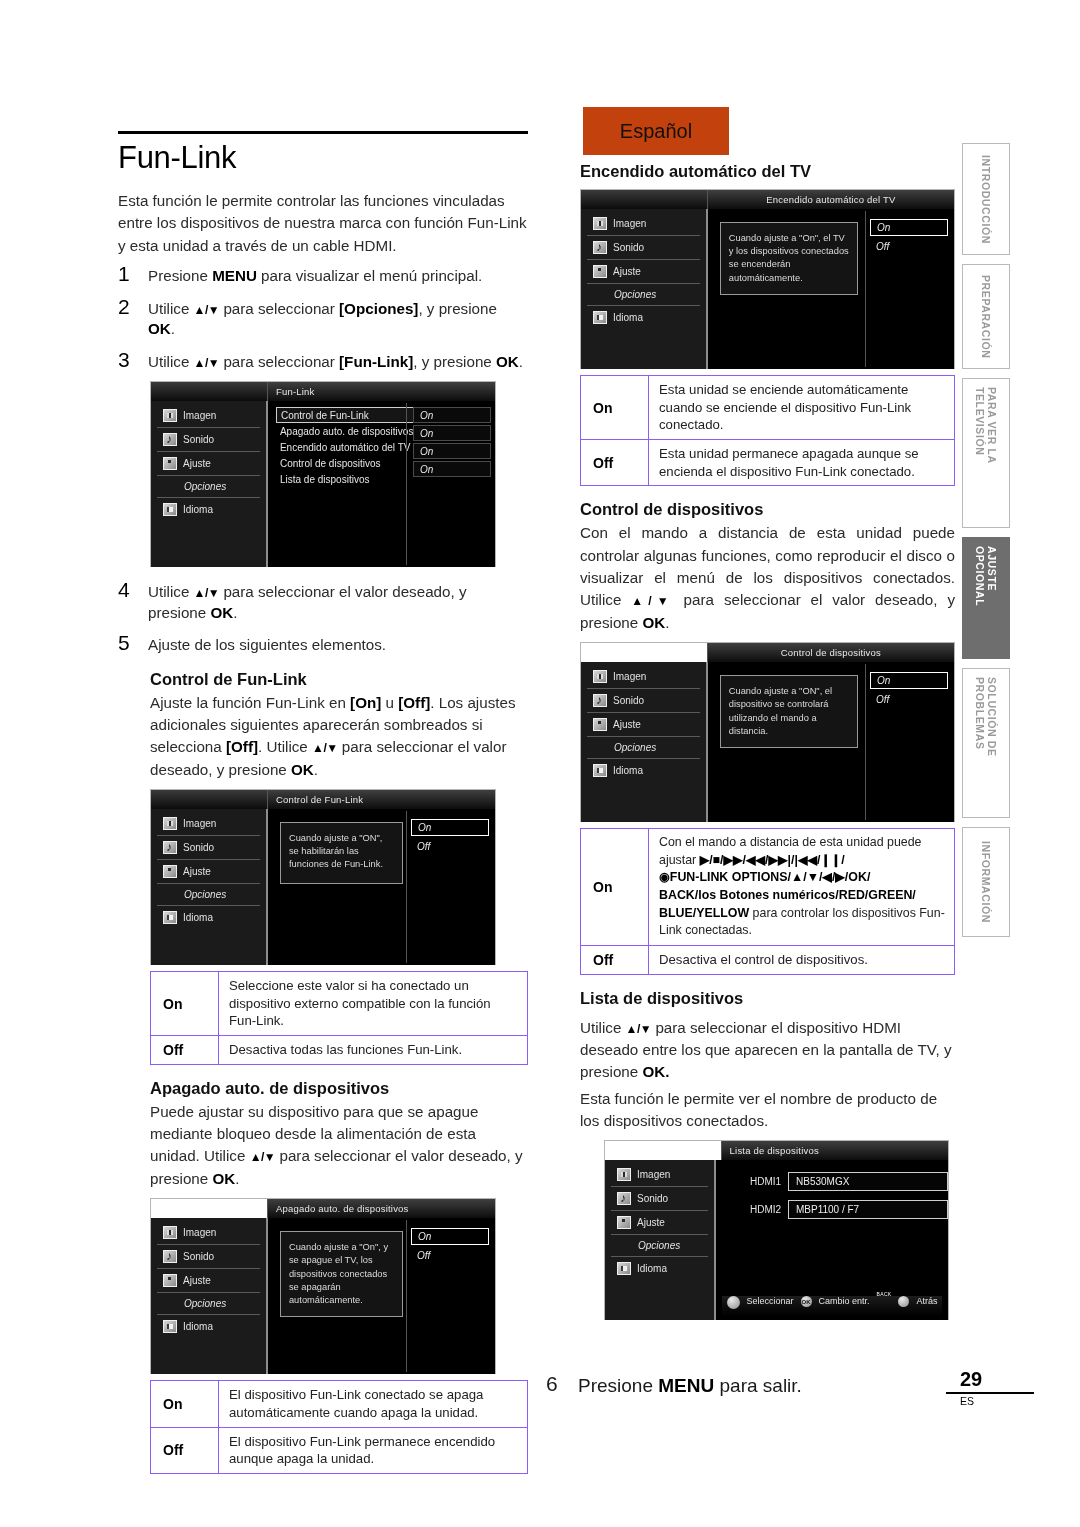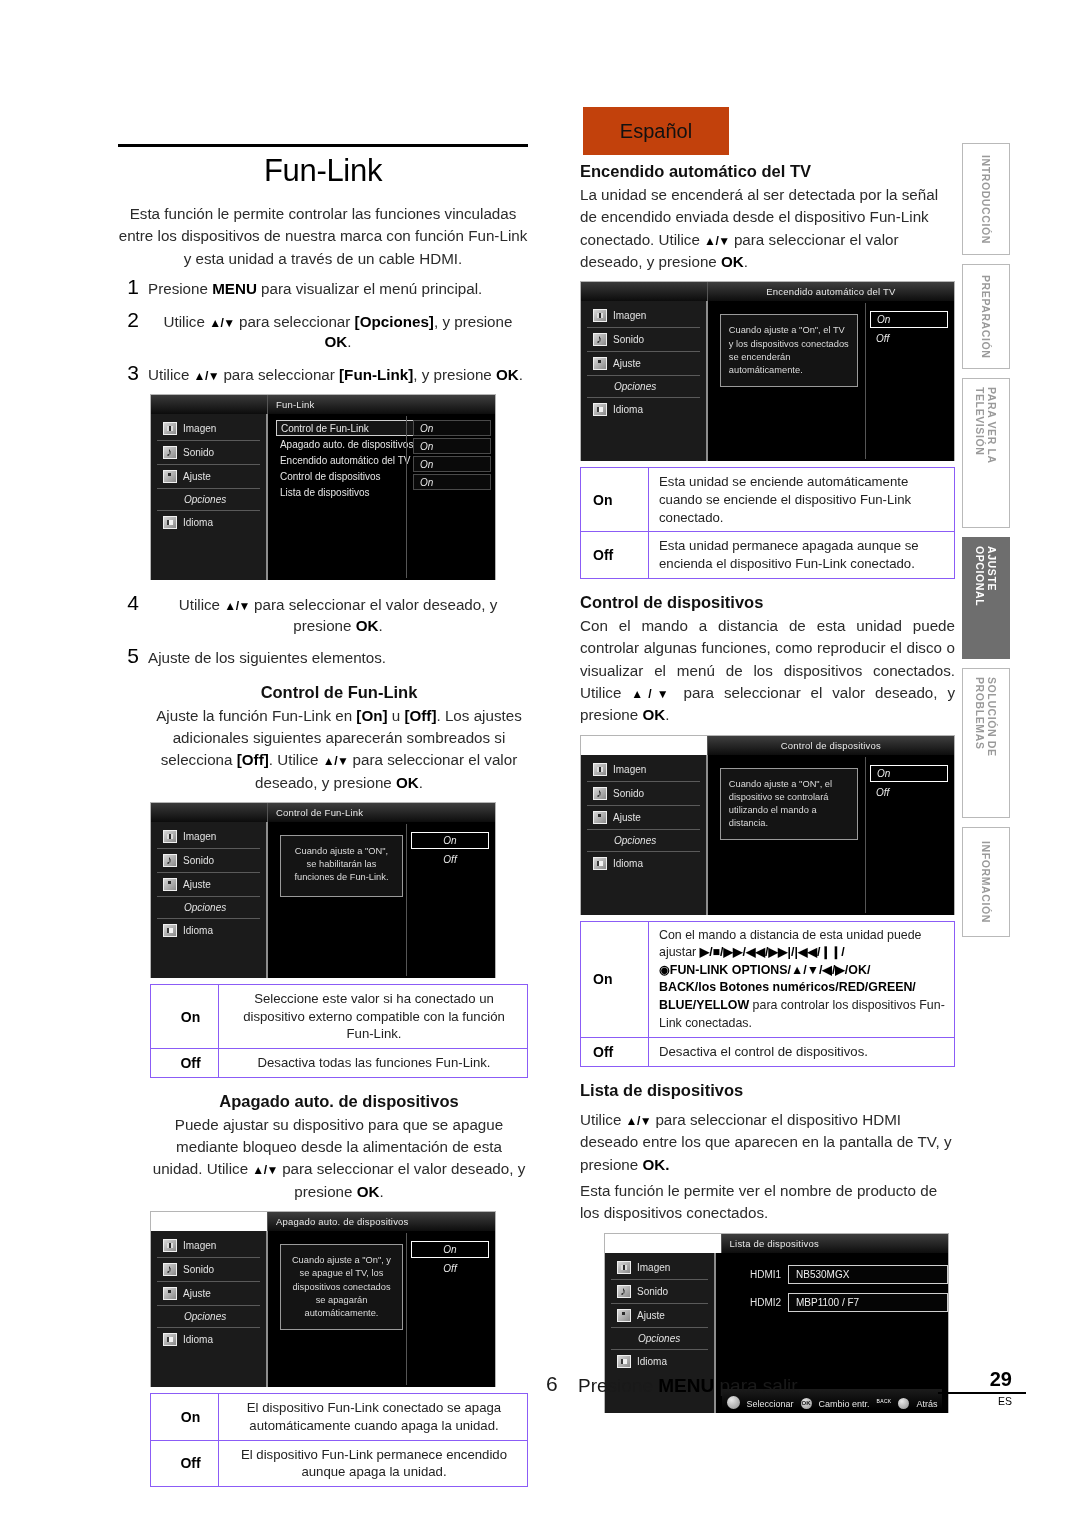--- a/index.html
+++ b/index.html
@@ -10,21 +10,21 @@
     font-family:"Liberation Sans", sans-serif;
     color:#1a1a1a;
     position:relative;
     overflow:hidden;
   }
 
   
   #page { position:absolute; inset:0; }
 
   
-  .col-left  { position:absolute; left:118px;  top:144px; width:410px;text-align:center; }
+  .col-left  { position:absolute; left:118px;  top:131px; width:410px; }
   .col-right { position:absolute; left:580px;  top:100px; width:375px; }
 
   
   .rule-top { border-top:3px solid #000; width:410px; margin:0 0 6px 0; }
   h1.title {
     font-size:31px; font-weight:400; letter-spacing:-0.3px;
     margin:0 0 14px 0; color:#000;
   }
   p.body {
     font-size:15.2px; line-height:1.47; margin:0 0 4px 0; color:#2b2b2b;
@@ -136,21 +136,21 @@
   .dev-rows { padding:12px 0 0 26px; }
   .dev-row { display:flex; align-items:center; margin-bottom:9px; }
   .dev-row .lbl { color:#e4e4e4; font-size:10px; width:46px;padding-left:8px; }
   .dev-row .val {
     border:1px solid #cfcfcf; background:#050505; color:#eee;
     font-size:10px; padding:3px 7px; width:160px;
   }
   .tv-foot {
     position:absolute; left:6px; right:6px; bottom:4px; height:20px;
     background:linear-gradient(180deg,#1c1c1c,#000);
-    display:flex; align-items:flex-end; justify-content:center; gap:7px;
+    display:flex; align-items:flex-start; justify-content:center; gap:7px;
     color:#e6e6e6; font-size:9px;
   }
   .knob {
     width:13px;height:13px;border-radius:50%;
     background:radial-gradient(circle at 35% 30%,#e8e8e8,#8e8e8e);
     display:inline-block;
   }
   .knob.sm { width:11px;height:11px; }
   .knob.ok {
     font-size:6px; color:#111; display:flex;align-items:center;justify-content:center;
@@ -179,21 +179,21 @@
     font-size:10.5px; letter-spacing:0.6px; font-weight:bold;
     padding:8px 0;
   }
   .tab.active { background:#6e6e6e; color:#fff; border-color:#6e6e6e; }
 
   
   .footer-step { position:absolute; left:546px; top:1372px; display:flex; }
   .footer-step .num { font-size:21px; width:32px; }
   .footer-step .txt { font-size:19px; padding-top:3px; }
   .pageno {
-    position:absolute; right:68px; top:1368px; text-align:right; width:60px;
+    position:absolute; right:60px; top:1368px; text-align:left; width:60px;
   }
   .pageno .n { font-size:20px; font-weight:bold; color:#000; }
   .pageno .hr2 { border-top:2px solid #000; width:88px; margin:1px 0 1px -14px; }
   .pageno .es { font-size:10.5px; color:#000; }
 </style>
 </head>
 <body>
 
 <div id="page">
 
@@ -381,21 +381,20 @@
         </tr>
       </tbody>
         </table>
     </div>
   </div>
 
   <div class="col-right">
     <div style="height:62px"></div>
 
     <h2 class="sub" style="margin-top:0">Encendido automático del TV</h2>
-    <p class="body">La unidad se encenderá al ser detectada por la señal de encendido enviada desde el dispositivo Fun-Link conectado. Utilice <b class="ar">▲/▼</b> para seleccionar el valor deseado, y presione <b>OK</b>.</p>
 
     <div class="tv" style="width:375px;height:180px">
       <div class="tv-head">
         <div class="hl"></div>
         <div class="hr" style="justify-content:center;padding-left:0">Encendido automático del TV</div>
       </div>
       <div class="tv-body" style="height:160px">
         <div class="tv-side">
           <div class="it">
               <span class="ico imagen"></span>

